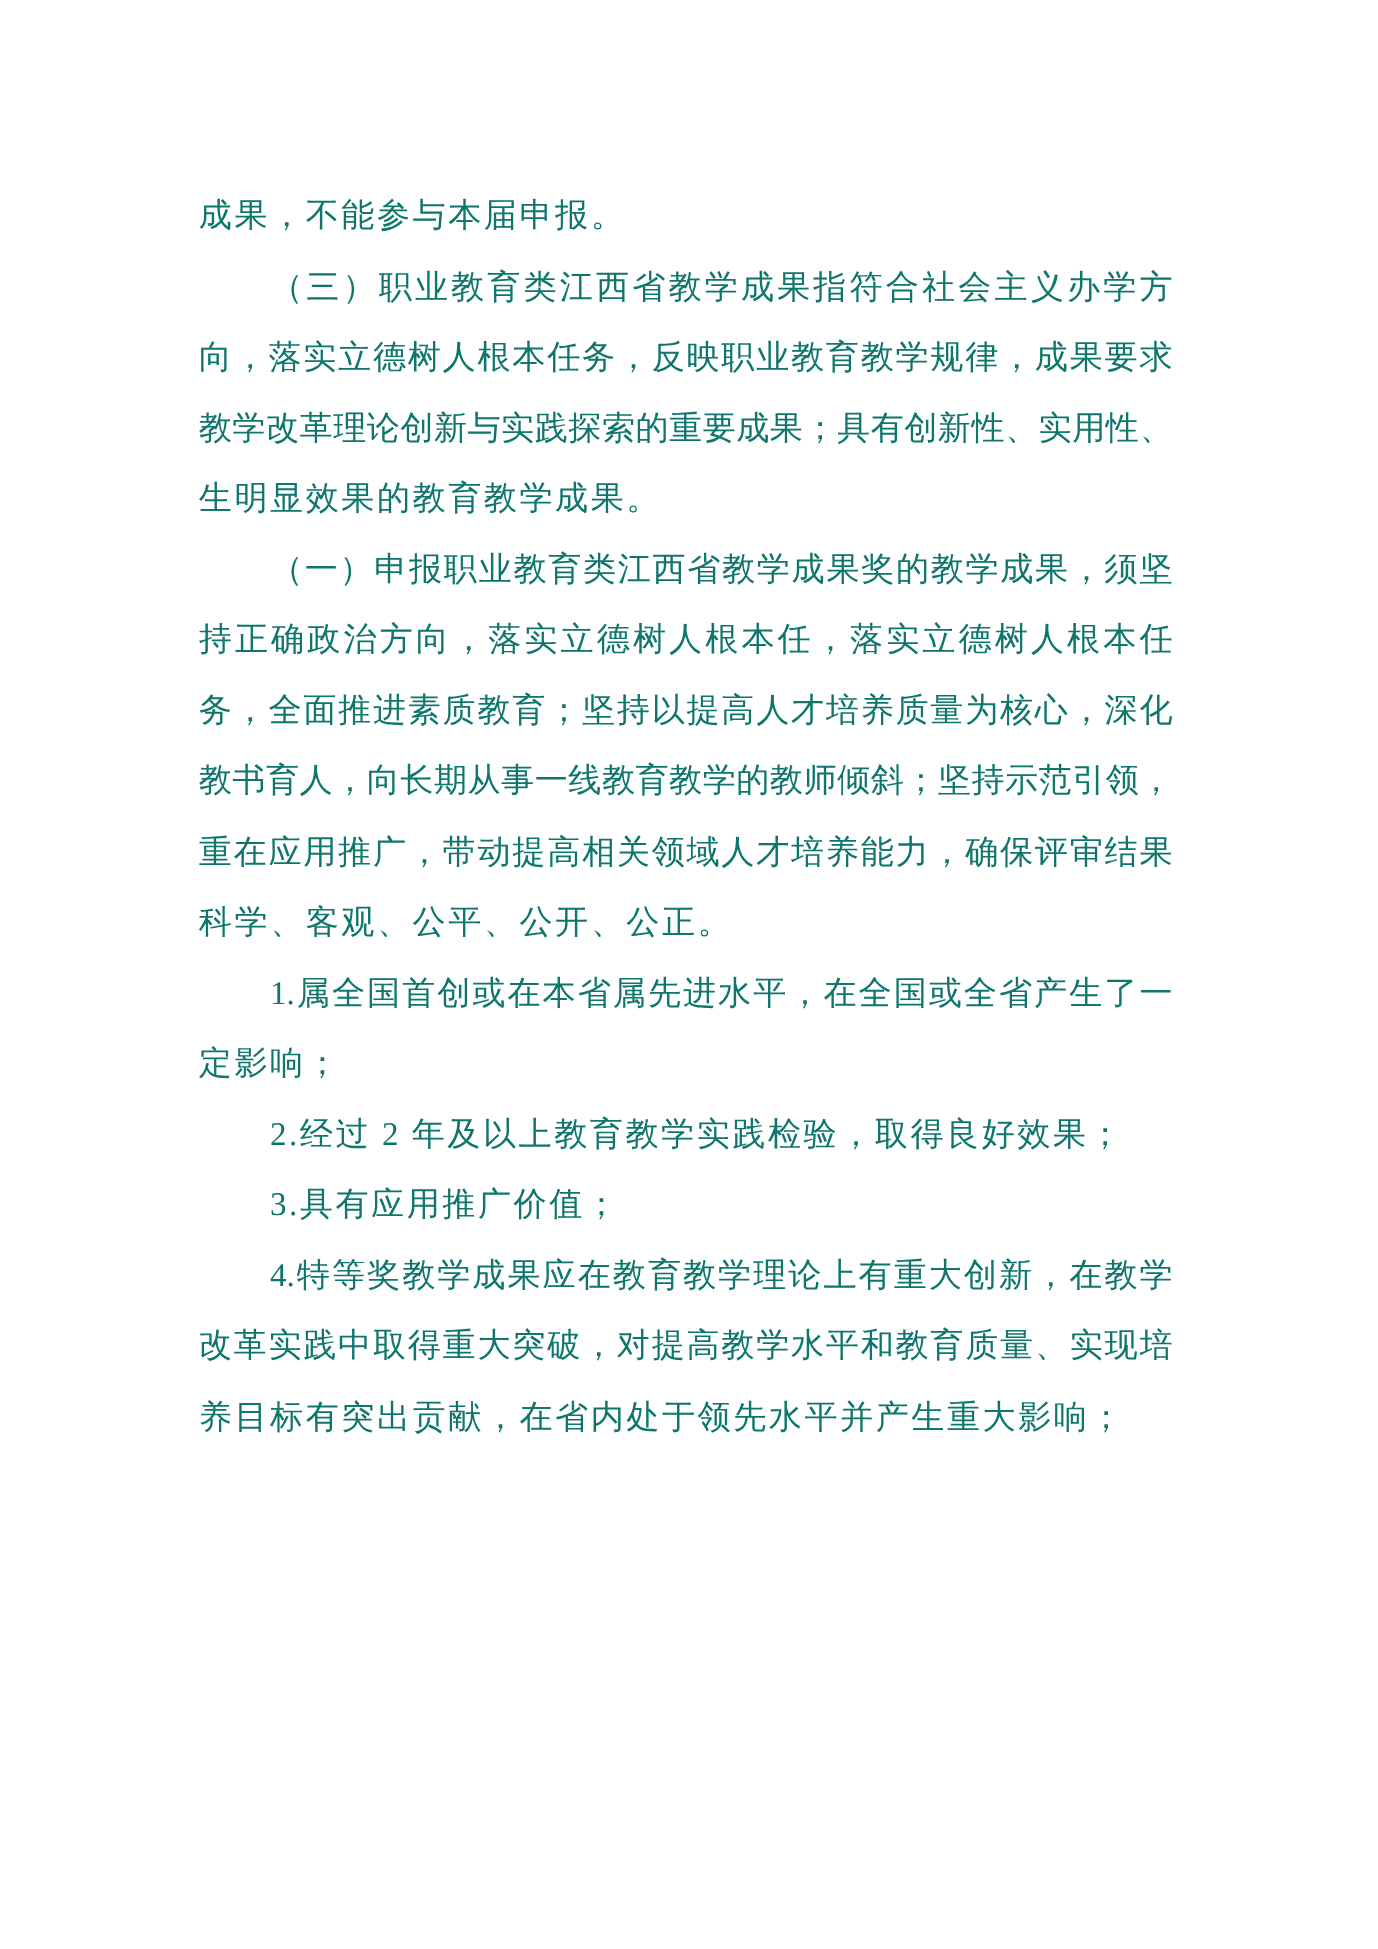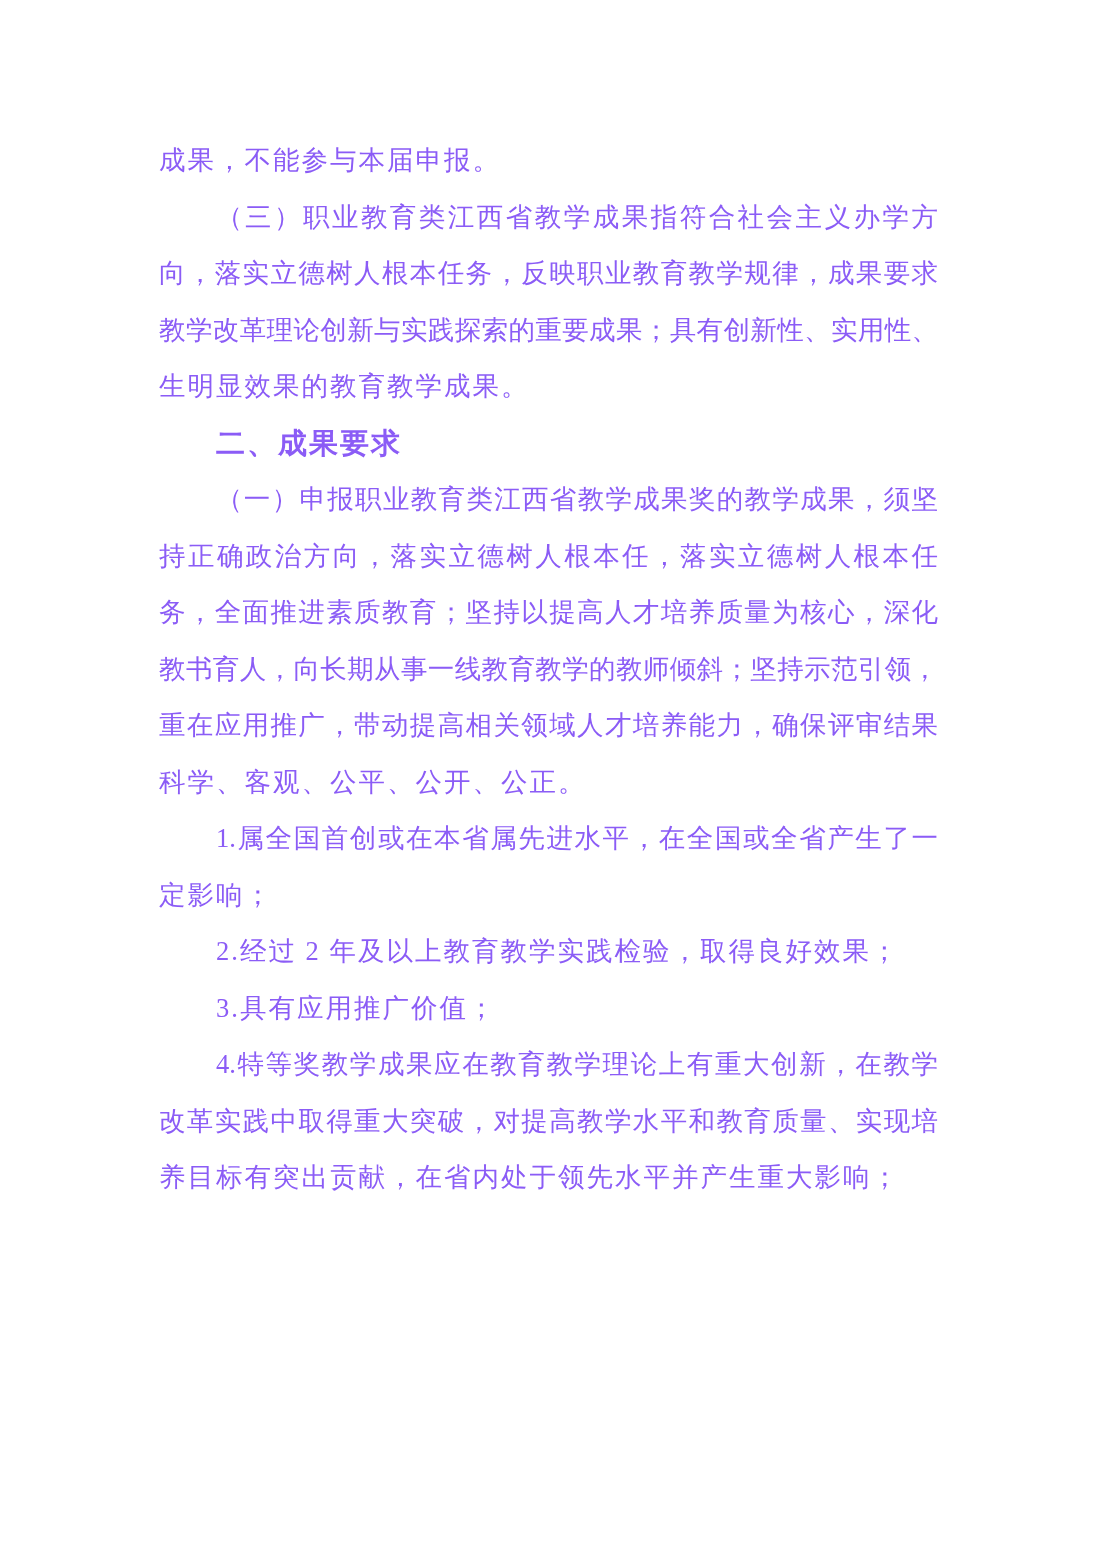--- a/index.html
+++ b/index.html
@@ -10,23 +10,23 @@
   .page {
     position: relative;
     width: 1102px;
     height: 1559px;
     background: #ffffff;
     overflow: hidden;
   }
   .text-column {
     position: absolute;
     left: 159px;
-    top: 132px;
+    top: 144px;
     width: 779px;
-    color: #8b5cf6;
+    color: #0f766e;
     font-family: "Liberation Serif", "DejaVu Serif", serif;
     font-size: 26.5px;
     font-weight: 400;
   }
   .line {
     height: 56.5px;
     line-height: 56.5px;
     white-space: nowrap;
     letter-spacing: 2px;
     text-align: left;
@@ -51,21 +51,20 @@
 </head>
 <body>
 
 <div class="page">
   <div class="text-column">
       <div class="line">成果，不能参与本届申报。</div>
       <div class="line indent just">（三）职业教育类江西省教学成果指符合社会主义办学方</div>
       <div class="line just">向，落实立德树人根本任务，反映职业教育教学规律，成果要求</div>
       <div class="line just">教学改革理论创新与实践探索的重要成果；具有创新性、实用性、</div>
       <div class="line">生明显效果的教育教学成果。</div>
-      <div class="line heading indent">二、成果要求</div>
       <div class="line indent just">（一）申报职业教育类江西省教学成果奖的教学成果，须坚</div>
       <div class="line just">持正确政治方向，落实立德树人根本任，落实立德树人根本任</div>
       <div class="line just">务，全面推进素质教育；坚持以提高人才培养质量为核心，深化</div>
       <div class="line just">教书育人，向长期从事一线教育教学的教师倾斜；坚持示范引领，</div>
       <div class="line just">重在应用推广，带动提高相关领域人才培养能力，确保评审结果</div>
       <div class="line">科学、客观、公平、公开、公正。</div>
       <div class="line indent just">1.属全国首创或在本省属先进水平，在全国或全省产生了一</div>
       <div class="line">定影响；</div>
       <div class="line indent">2.经过 2 年及以上教育教学实践检验，取得良好效果；</div>
       <div class="line indent">3.具有应用推广价值；</div>

